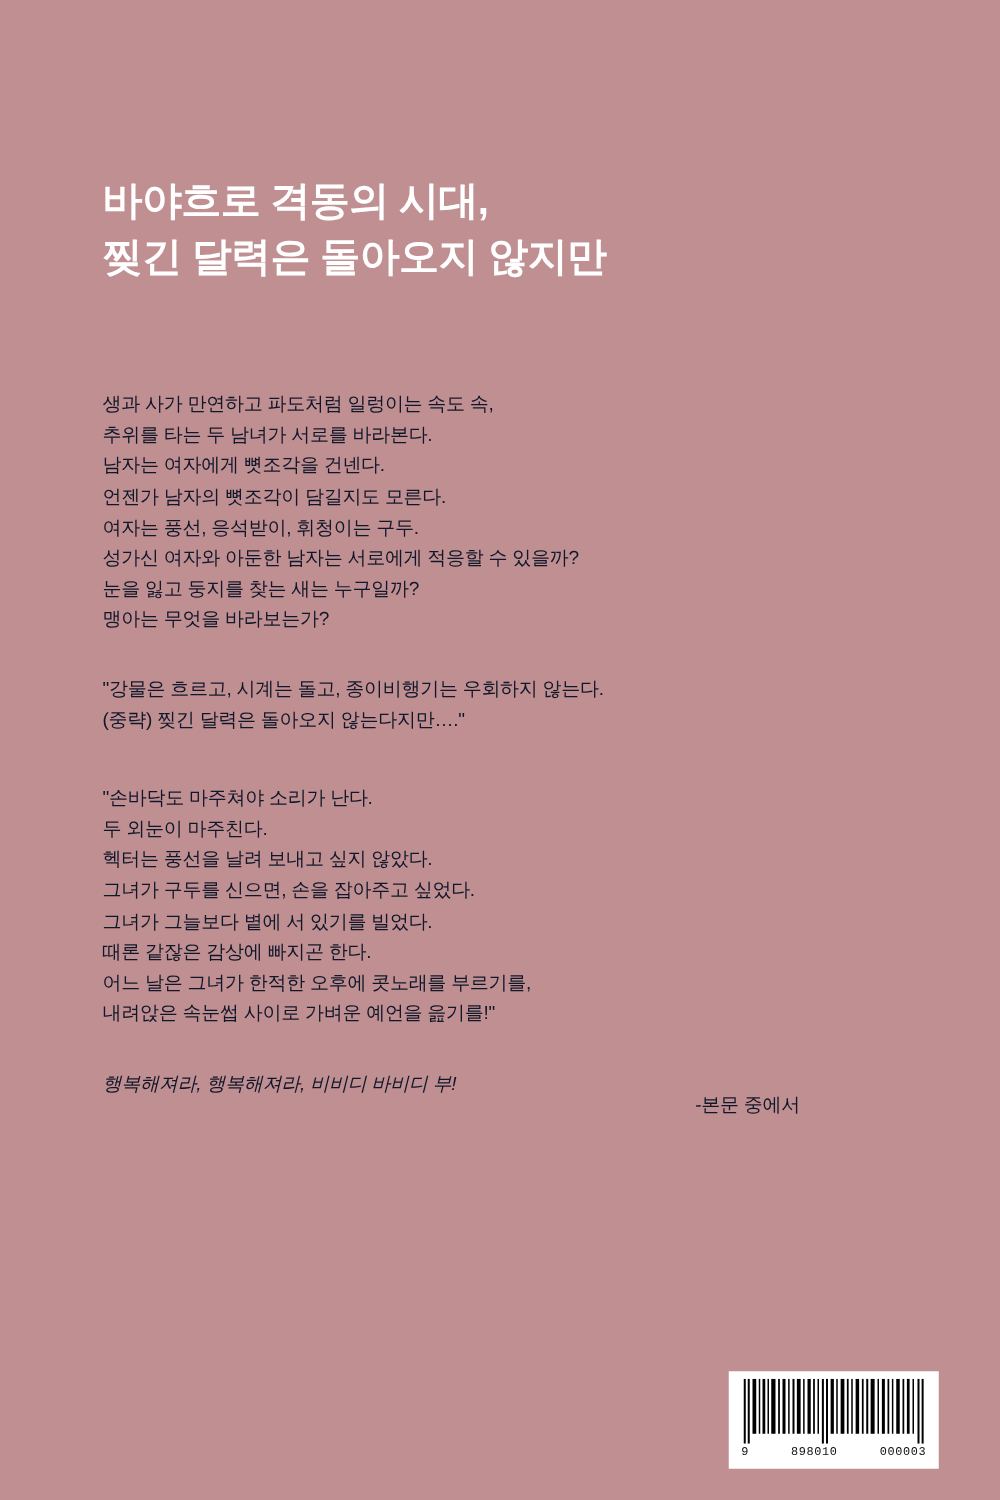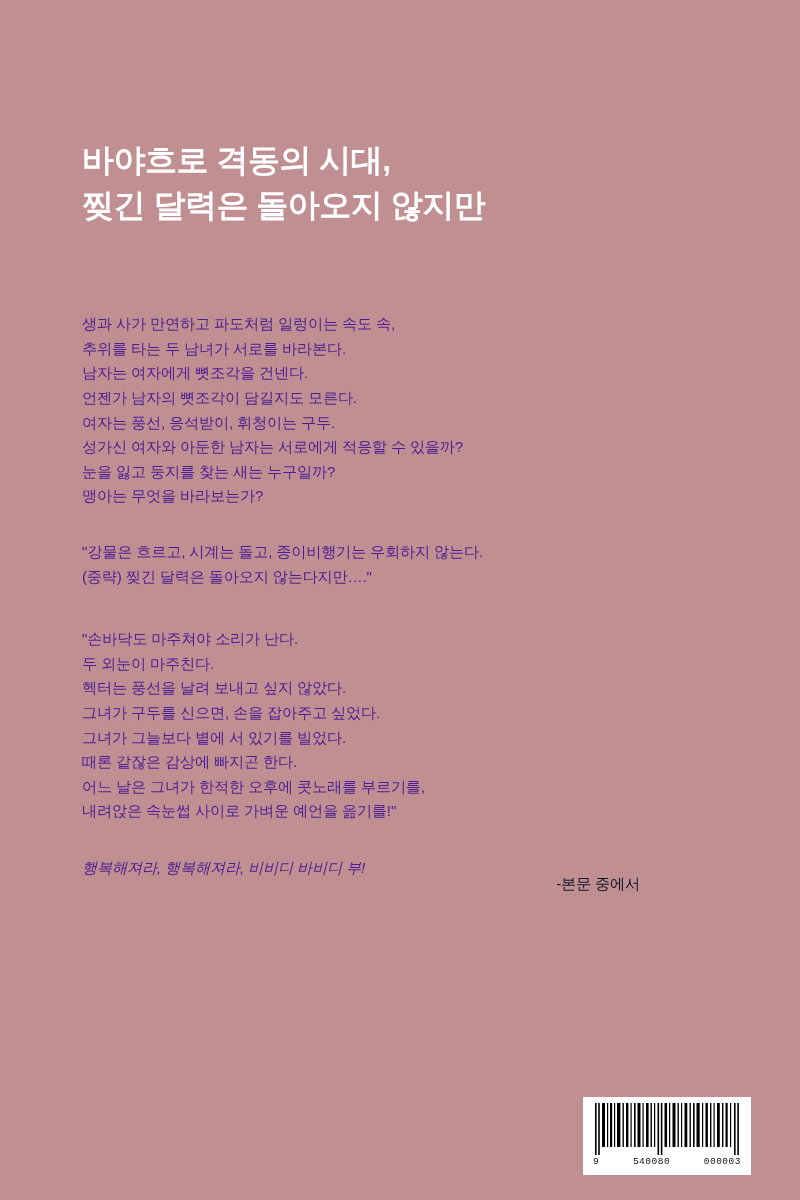--- a/index.html
+++ b/index.html
@@ -29,21 +29,21 @@
     font-weight: bold;
     line-height: 1.42;
     letter-spacing: -0.5px;
     white-space: pre-line;
     margin-top: 30px;
   }
   .body-block {
     position: absolute;
     left: 82px;
     width: 640px;
-    color: #4c1d95;
+    color: #0f172a;
     font-size: 15.2px;
     line-height: 1.62;
     white-space: pre-line;
     letter-spacing: -0.2px;
   }
   #blockSummary { top: 312px; }
   #blockQuote1  { top: 540px; }
   #blockQuote2  { top: 627px; }
   #blockWish    { top: 856px; font-style: italic; }
   .attribution {
@@ -149,18 +149,18 @@
         <rect x="126" y="0" width="2.8" height="44"></rect>
         <rect x="131" y="0" width="1.4" height="44"></rect>
         <rect x="134.5" y="0" width="2.2" height="44"></rect>
         <rect x="139" y="0" width="1.2" height="44"></rect>
         <rect x="143" y="0" width="1.6" height="52"></rect>
         <rect x="146.3" y="0" width="1.6" height="52"></rect>
       </g>
     </svg>
     <div class="barcode-digits">
       <span>9</span>
-      <span>540080</span>
+      <span>898010</span>
       <span>000003</span>
     </div>
   </div>
 
 </div>
 
 </body></html>

